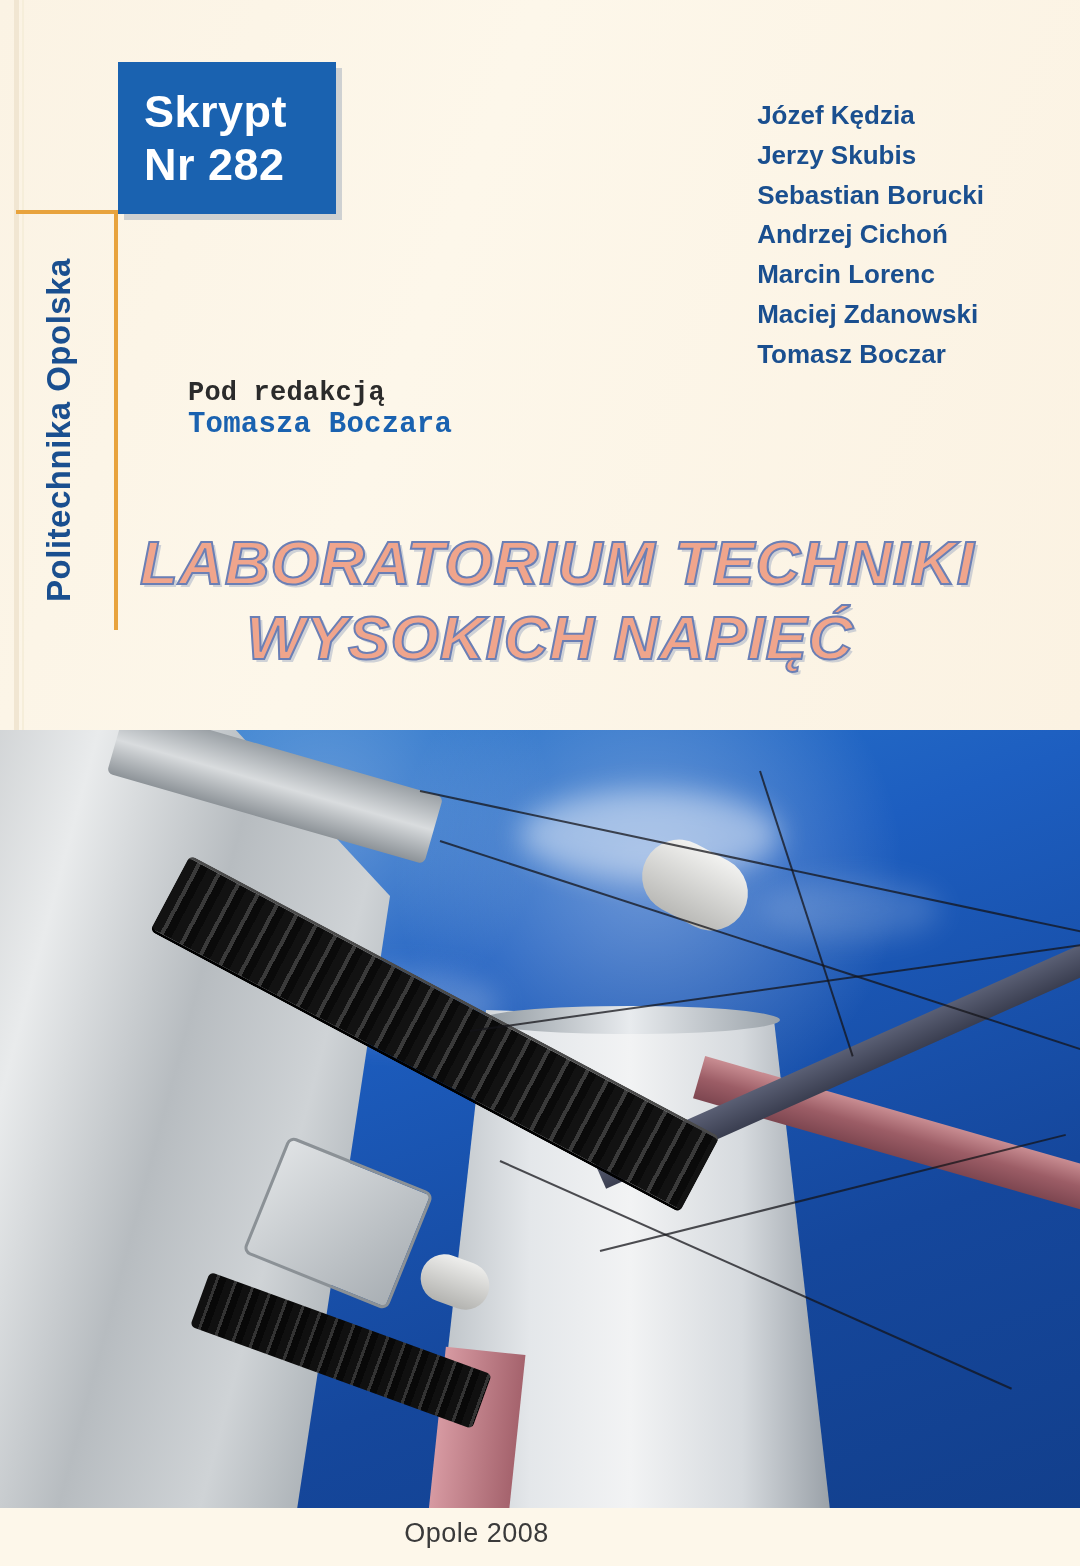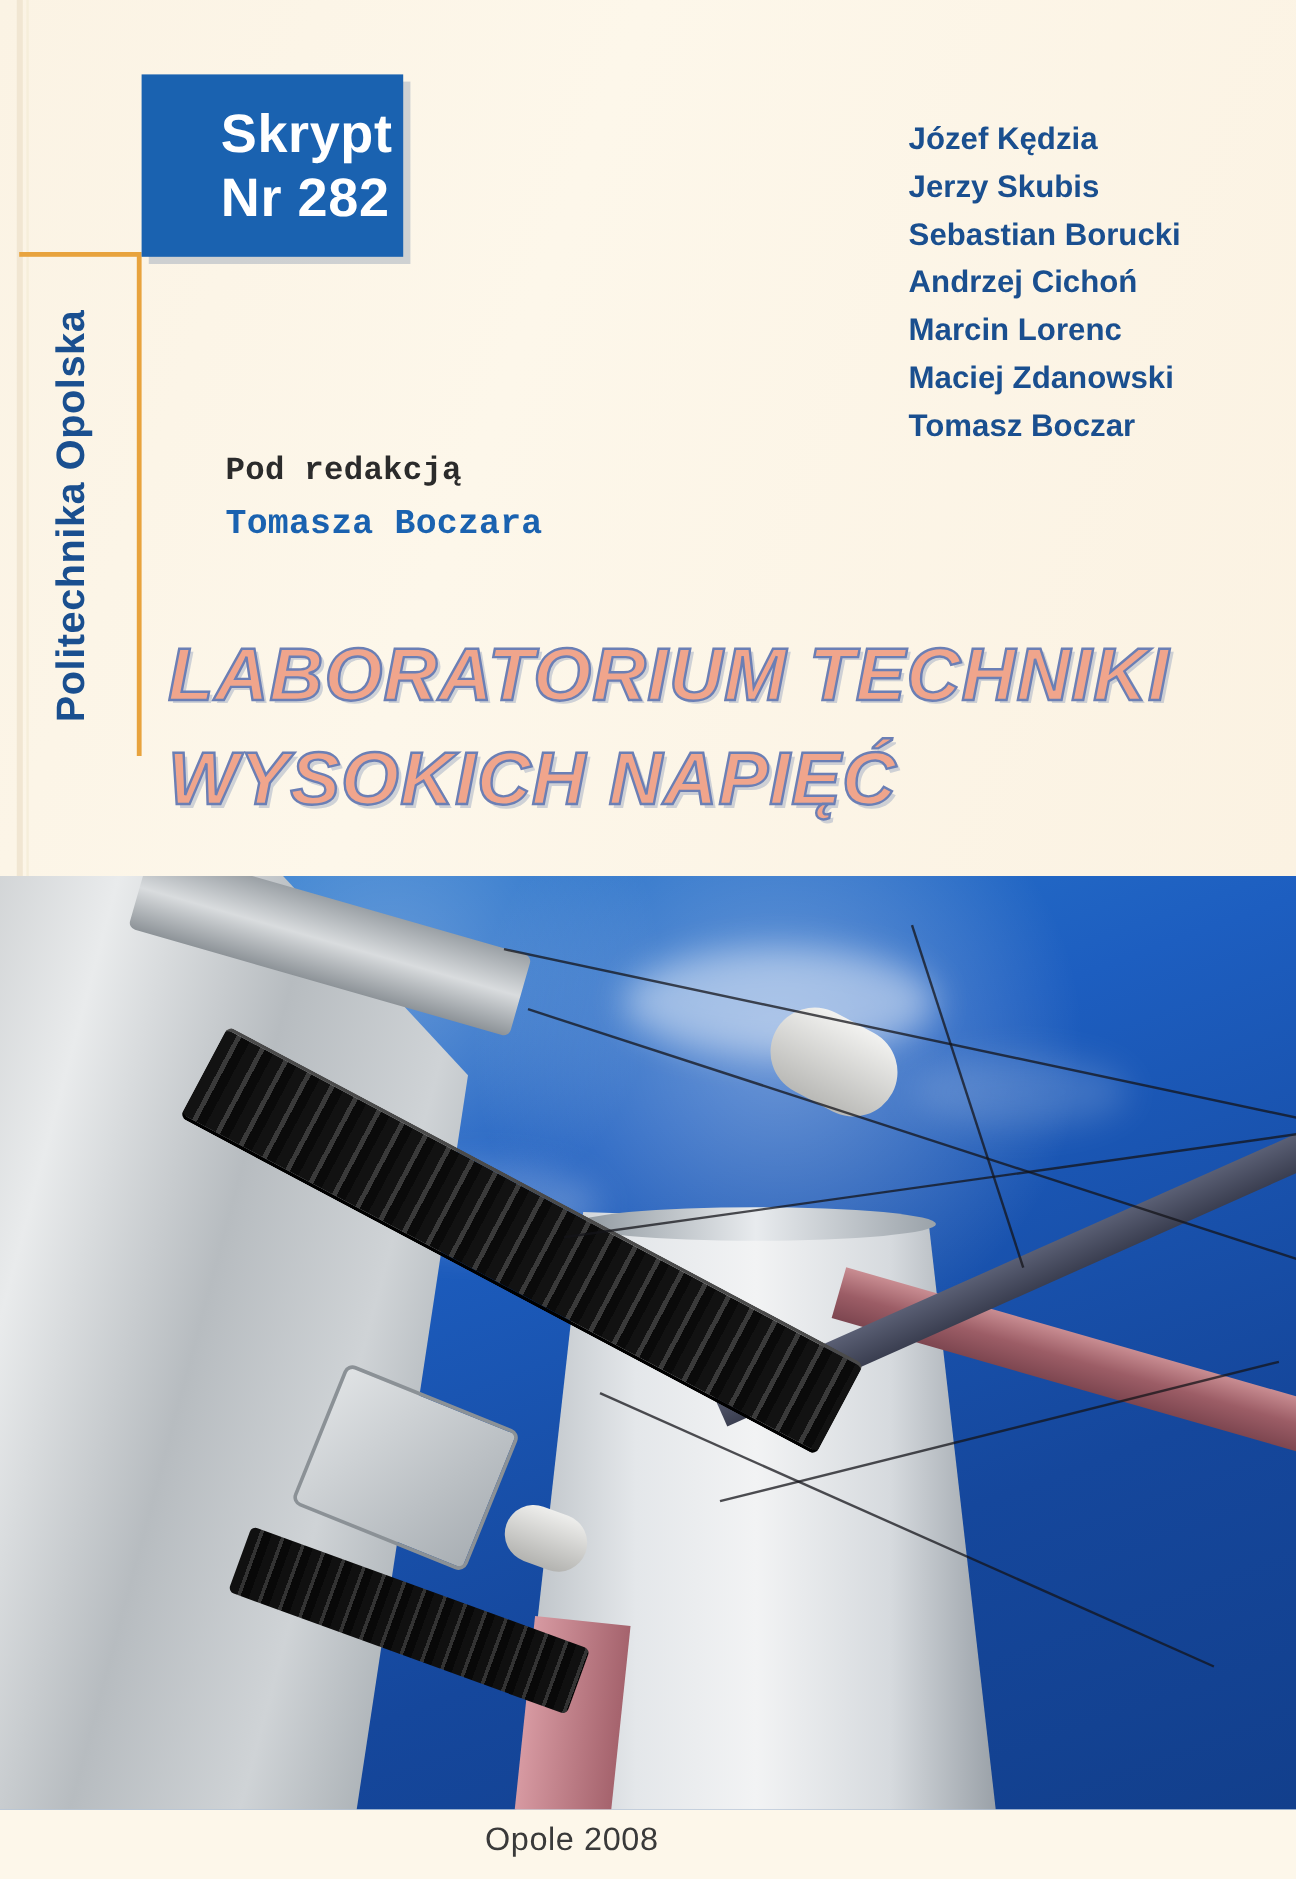--- a/index.html
+++ b/index.html
@@ -63,21 +63,20 @@
     justify-content: center;
     padding-left: 26px;
     box-sizing: border-box;
   }
   .skrypt-box .line {
     color: #ffffff;
     font-size: 45px;
     font-weight: bold;
     line-height: 1.18;
     letter-spacing: 0.5px;
-    margin-left: 40px;
   }
   
   .vertical-label {
     position: absolute;
     left: 40px;
     top: 230px;
     width: 400px;
     transform-origin: left top;
     transform: rotate(-90deg) translate(-400px, 0);
     text-align: center;
@@ -107,21 +106,20 @@
     color: #1a4f8f;
     font-family: Liberation Mono, monospace;
   }
   .editor .pod {
     font-size: 27px;
     font-weight: bold;
     color: #2b2b2b;
     letter-spacing: 0.2px;
   }
   .editor .name {
-    margin-top: 12px;
     font-size: 29px;
     font-weight: bold;
     color: #1a62b0;
     letter-spacing: 0.2px;
   }
   
   .title-wrap {
     position: absolute;
     left: 140px;
     top: 530px;
@@ -132,21 +130,21 @@
     font-weight: bold;
     font-style: italic;
     letter-spacing: 1px;
     line-height: 1.08;
     color: #f0a58c;
     -webkit-text-stroke: 2px #6b7fb5;
     text-shadow: 3px 3px 0 rgba(120,140,180,0.35);
     white-space: nowrap;
   }
   .title-line.l1 { text-align: left; }
-  .title-line.l2 { margin-top: 20px; font-style: italic; }
+  .title-line.l2 { text-align: center; margin-top: 8px; font-style: italic; }
 
   
   .photo {
     position: absolute;
     left: 0; top: 730px;
     width: 1080px; height: 778px;
     overflow: hidden;
     background: #1b5bb5;
   }
   .sky {

